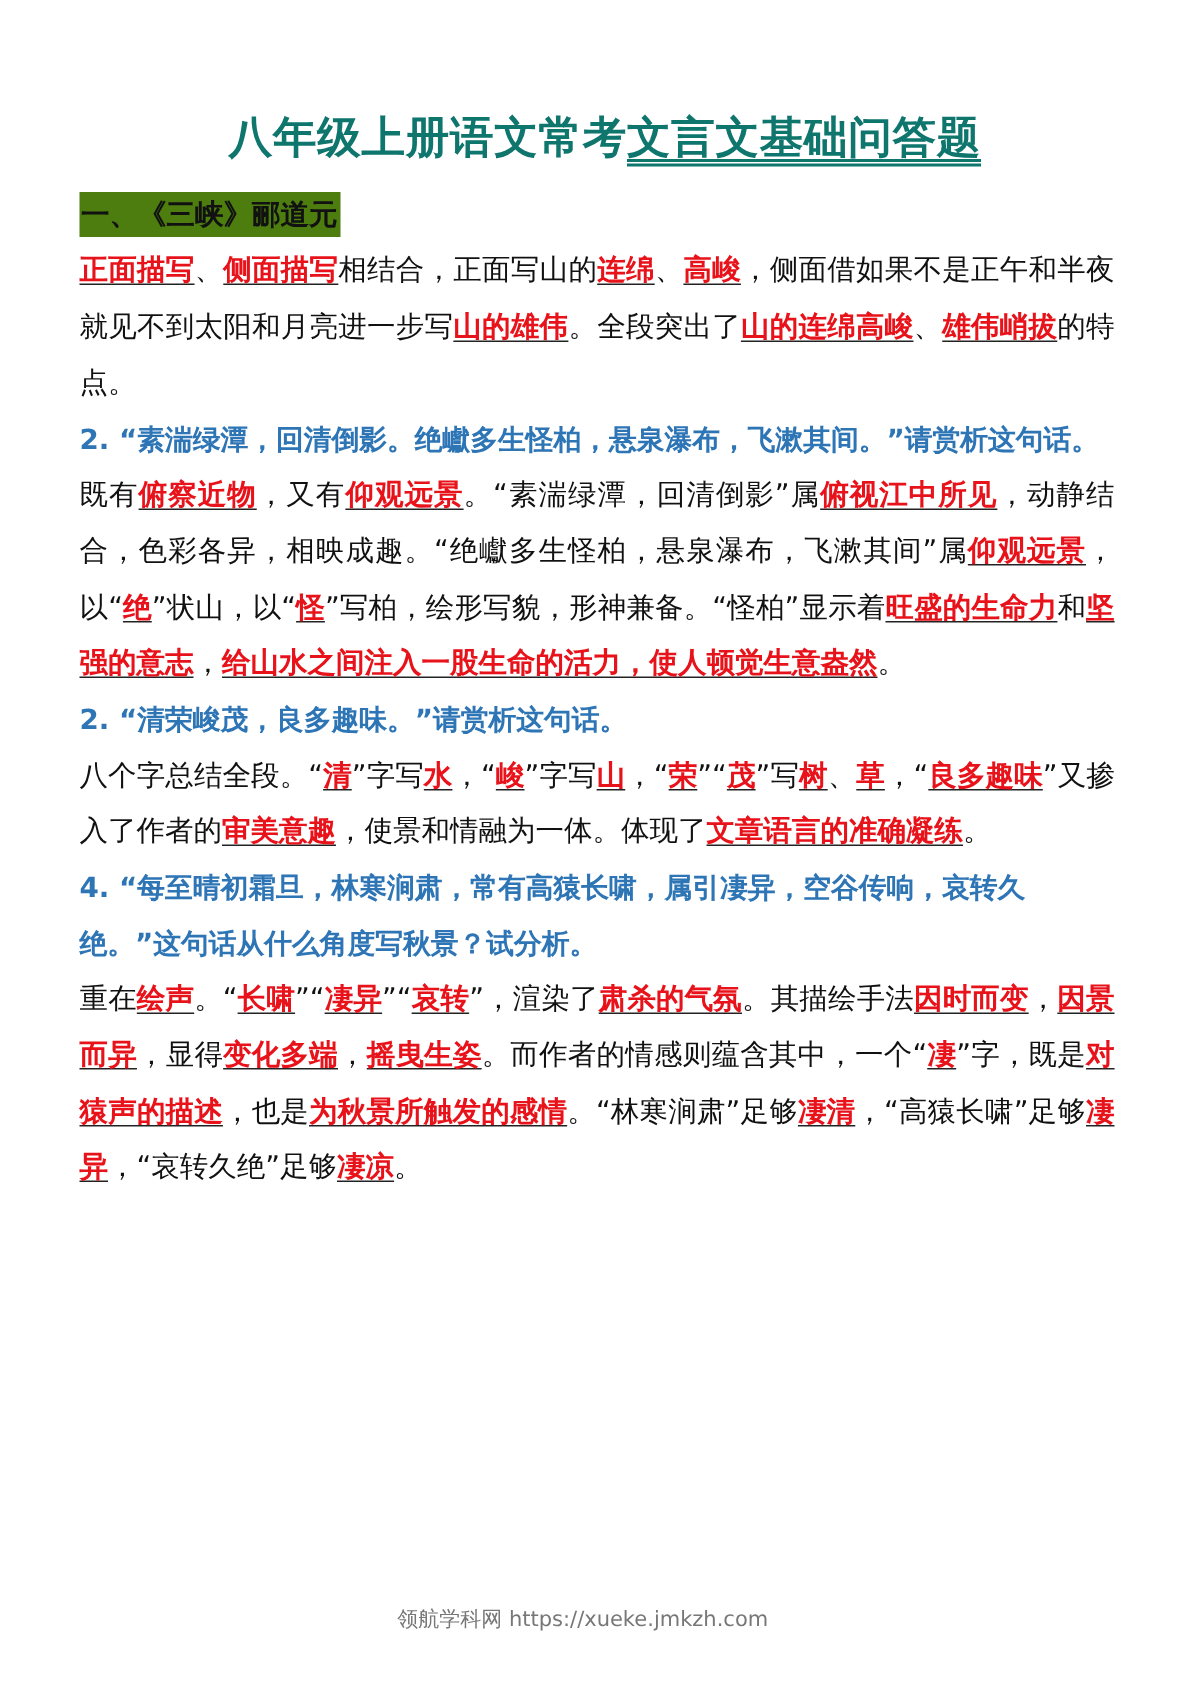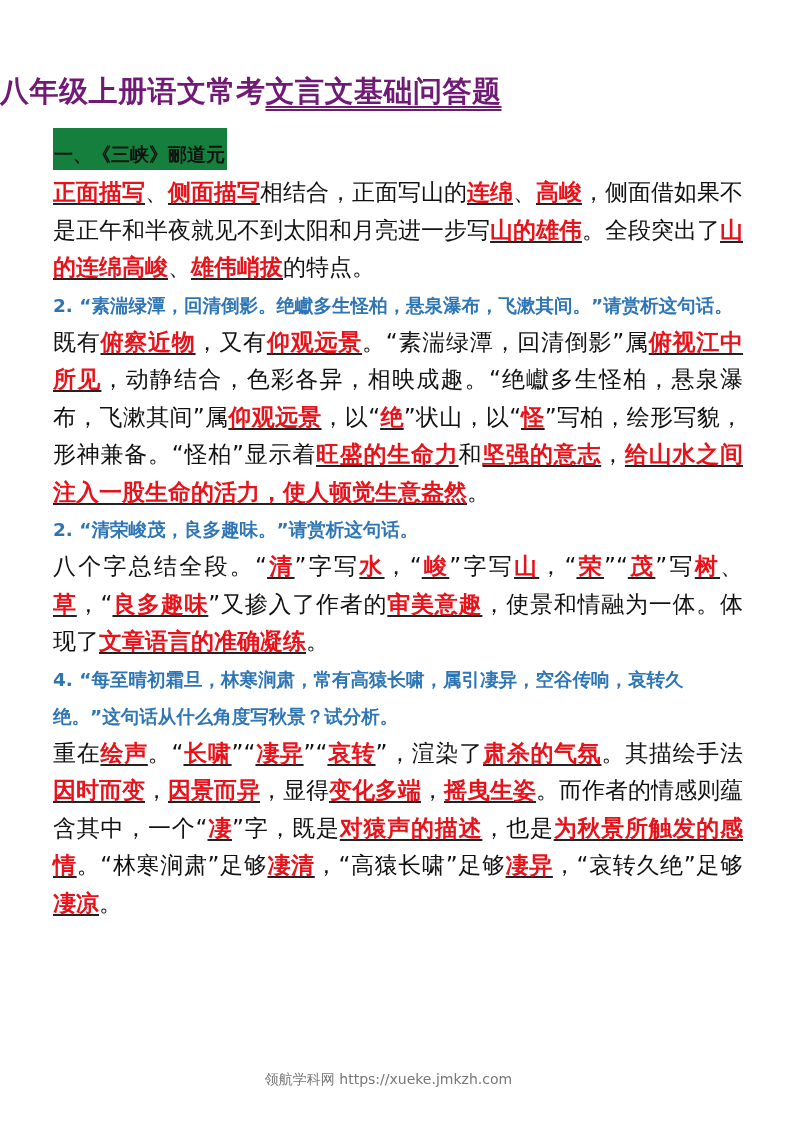--- a/index.html
+++ b/index.html
@@ -1,25 +1,25 @@
 <!DOCTYPE html>
 <html><head>
 <meta charset="utf-8">
 <style>
   html, body { margin: 0; padding: 0; background: #ffffff; }
   body { width: 793px; height: 1121px; position: relative; overflow: hidden;
          font-family: "DejaVu Sans", "Liberation Sans", sans-serif; color: #111; }
-  .title { position: absolute; top: 72px; left: 0; width: 654px; text-align: left;
-           font-size: 29px; font-weight: bold; letter-spacing: 0.5px; color: #701a75; }
+  .title { position: absolute; top: 72px; left: 0; width: 654px; text-align: right;
+           font-size: 29px; font-weight: bold; letter-spacing: 0.5px; color: #0f766e; }
   .title .ul { text-decoration: underline; text-decoration-style: double; text-underline-offset: 5px; text-decoration-thickness: 2px; }
   .content { position: absolute; top: 128px; left: 53px; width: 690px; }
-  .section-heading { display: inline-block; background: #15803d; font-weight: bold; font-size: 19px;
-                     padding: 14px 2px 2px 1px; color: #111; margin-bottom: 4px; }
+  .section-heading { display: inline-block; background: #4d7c0f; font-weight: bold; font-size: 19px;
+                     padding: 2px 2px 2px 1px; color: #111; margin-bottom: 4px; }
   .q { color: #2e75b6; font-weight: bold; font-size: 18.5px; line-height: 37px; margin: 0; }
-  .a { font-size: 23px; line-height: 37.5px; margin: 0; color: #111; text-align: justify; }
+  .a { font-size: 19px; line-height: 37.5px; margin: 0; color: #111; text-align: justify; }
   .k { color: #e8131a; font-weight: bold; text-decoration: underline; text-decoration-color: #222; text-underline-offset: 3px; }
   .footer { position: absolute; top: 1071px; left: 0; width: 777px; text-align: center; font-size: 14px; color: #777; }
 </style>
 </head>
 <body>
 
 <div class="title">
   <span>八年级上册语文常考</span><span class="ul">文言文基础问答题</span>
 </div>
 

